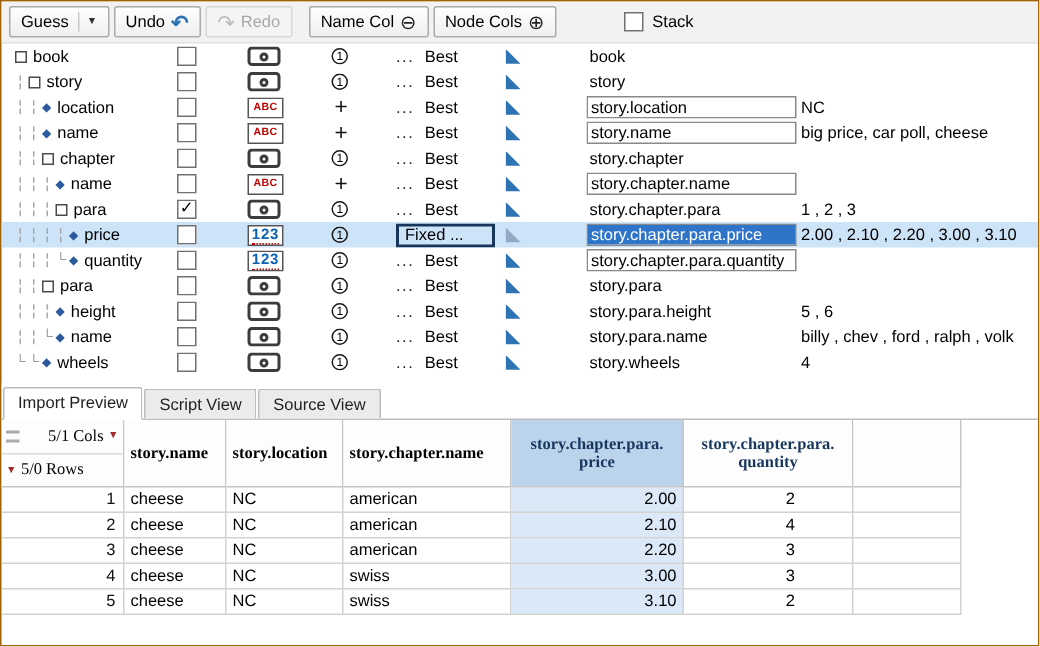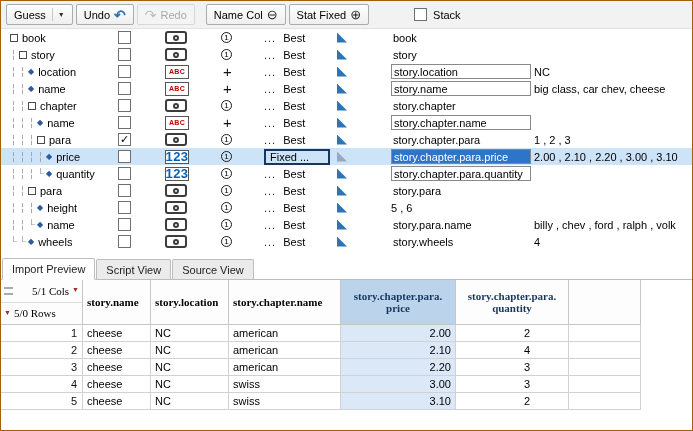--- a/index.html
+++ b/index.html
@@ -26,21 +26,21 @@
   .c-node{display:flex;align-items:center;}
   .guide{display:inline-block;width:9px;text-align:center;color:#9a9a9a;font-size:10px;flex:none;}
   .g-square{width:8px;height:8px;border:1px solid #4a4a4a;margin:0 4px 0 1px;flex:none;}
   .g-diamond{color:#2d5a9e;font-size:8px;margin:0 4px 0 1px;flex:none;}
   .cb-wrap{padding-left:5px;}
   .icon-wrap{padding-left:2px;}
   .icon-cam{width:22px;height:13px;border:2px solid #3c3c3c;border-radius:3px;display:flex;align-items:center;justify-content:center;background:#fff;}
   .icon-cam i{display:block;width:6px;height:6px;border:2px solid #3c3c3c;border-radius:50%;}
   .icon-abc,.icon-123{width:24px;height:14px;border:1px solid #555;background:#fff;display:flex;align-items:center;justify-content:center;font-weight:bold;}
   .icon-abc{color:#c00000;font-size:7px;letter-spacing:.3px;}
-  .icon-123{color:#0a62b1;font-size:13px;letter-spacing:.5px;}
+  .icon-123{color:#0a62b1;font-size:10px;letter-spacing:.5px;}
   .icon-123 span{border-bottom:1px dotted #c00000;}
   .fill-wrap{padding-left:5px;display:flex;align-items:center;}
   .circ1{width:11px;height:11px;border:1px solid #1a1a1a;border-radius:50%;font-size:8px;display:flex;align-items:center;justify-content:center;flex:none;}
   .plus{font-size:15px;line-height:12px;margin-left:2px;color:#111;}
   .c-format{display:flex;align-items:center;gap:7px;}
   .fmt-dots{letter-spacing:1px;color:#222;}
   .fmt-box{border:2px solid #16365c;height:16px;display:flex;align-items:center;padding:0 4px;width:66px;}
   .mod-cell{display:flex;align-items:center;}
   .mod-tri{width:10px;height:10px;clip-path:polygon(0 0,100% 100%,0 100%);background:#2e74b5;margin-left:5px;}
   .trow.sel .mod-tri{background:#93a9c4;}
@@ -90,21 +90,21 @@
     </div>
     <div class="tbtn disabled">
       <span class="redo-ic">↷</span>
       <span>Redo</span>
     </div>
     <div class="tbtn" style="margin-left:8px;">
       <span>Name Col</span>
       <span class="circ-op">⊖</span>
     </div>
     <div class="tbtn">
-      <span>Stat Fixed</span>
+      <span>Node Cols</span>
       <span class="circ-op">⊕</span>
     </div>
     <div class="stack">
       <div class="checkbox"></div>
       <span>Stack</span>
     </div>
   </div>
 
 
   <div>
@@ -212,21 +212,21 @@
           <span>Best</span>
         </div>
         <div class="mod-cell">
           <span class="mod-tri"></span>
         </div>
         <div>
           <div class="name-input">
             <span>story.name</span>
           </div>
         </div>
-        <div class="c-sampler"><span>big class, car chev, cheese</span></div>
+        <div class="c-sampler"><span>big price, car poll, cheese</span></div>
       </div>
       <div class="trow">
         <div class="c-node">
           <span class="guide">¦</span>
           <span class="guide">¦</span>
           <span class="g-square"></span>
           <span>chapter</span>
         </div>
         <div class="cb-wrap">
           <div class="checkbox"></div>
@@ -421,20 +421,21 @@
         <div class="fill-wrap">
           <span class="circ1">1</span>
         </div>
         <div class="c-format">
           <span class="fmt-dots">...</span>
           <span>Best</span>
         </div>
         <div class="mod-cell">
           <span class="mod-tri"></span>
         </div>
+        <div><span class="name-plain">story.para.height</span></div>
         <div class="c-sampler"><span>5 , 6</span></div>
       </div>
       <div class="trow">
         <div class="c-node">
           <span class="guide">¦</span>
           <span class="guide">¦</span>
           <span class="guide">└</span>
           <span class="g-diamond">◆</span>
           <span>name</span>
         </div>

